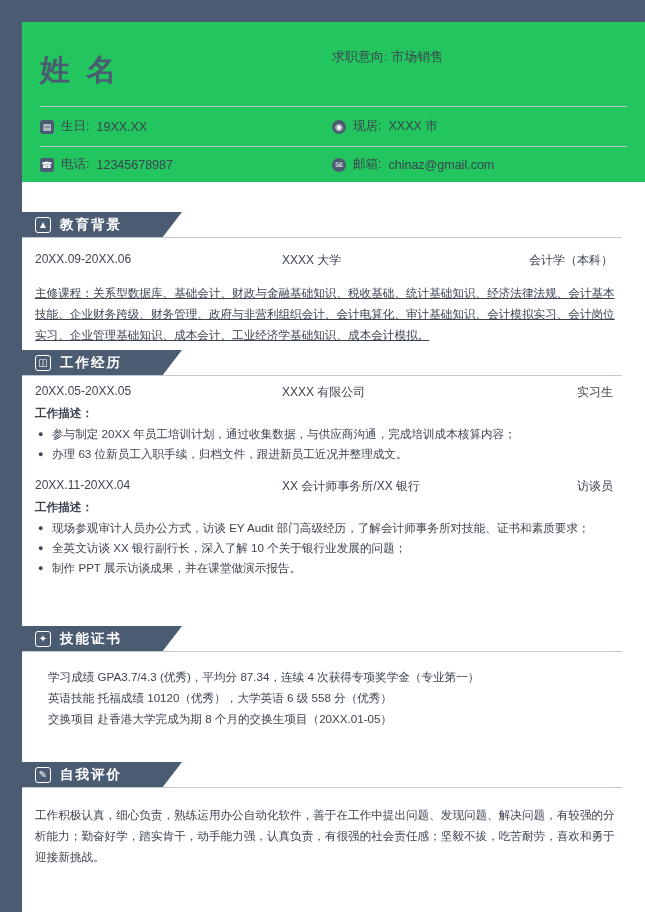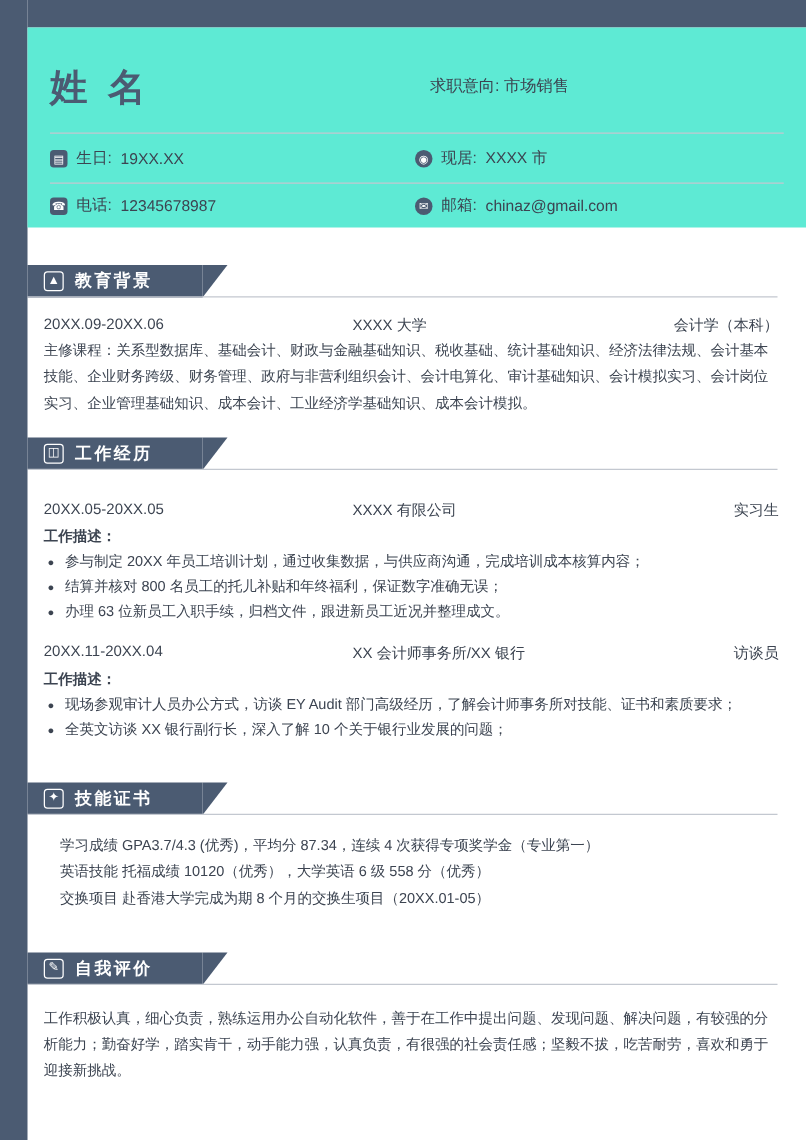--- a/index.html
+++ b/index.html
@@ -23,30 +23,30 @@
     background:#4b5b72;
   }
   
   .top-block {
     position:absolute; left:22px; top:0; width:623px; height:22px;
     background:#4b5b72;
   }
   
   .header {
     position:absolute; left:22px; top:22px; width:623px; height:160px;
-    background:#5eead4;
+    background:#22c55e;
   }
   .name {
     position:absolute; left:18px; top:28px;
     font-size:30px; font-weight:bold; color:#4b5b72;
     letter-spacing:4px;
   }
   .intent {
-    position:absolute; left:310px; top:38px;
-    font-size:13px; color:#3c4451;margin-left:12px;
+    position:absolute; left:310px; top:26px;
+    font-size:13px; color:#3c4451;
   }
   .hrule {
     position:absolute; left:18px; width:587px; height:1px;
     background:#c3c8d0;
   }
   .hrule.r1 { top:84px; }
   .hrule.r2 { top:124px; }
   .info-item {
     position:absolute; font-size:12.5px; color:#3c4451;
     display:flex; align-items:center; gap:7px;
@@ -86,21 +86,21 @@
   }
   .sec-rule {
     position:absolute; left:0; top:25px; width:600px; height:1px;
     background:#c3c8d0;
   }
   .row3 {
     position:relative; height:18px; font-size:12px; color:#3c4451;
   }
   .row3 .l { position:absolute; left:13px; top:0; }
   .row3 .c { position:absolute; left:260px; top:0; }
-  .row3 .r { position:absolute; right:22px; top:0; }
+  .row3 .r { position:absolute; right:32px; top:0; }
   .lbl-bold { font-size:11.6px; font-weight:bold; color:#3c4451; }
   ul.bul { margin:3px 0 0 0; padding:0 0 0 30px; list-style:none; }
   ul.bul li {
     position:relative; font-size:11.6px; line-height:20px; color:#3c4451;
   }
   ul.bul li:before {
     content:"●"; position:absolute; left:-14px; top:0; font-size:9px; color:#3c4451;
   }
   .skill-line { font-size:11.6px; line-height:21px; color:#3c4451; padding-left:26px; }
   .para { font-size:11.6px; line-height:21px; color:#3c4451; padding-left:13px; padding-right:26px; }
@@ -154,56 +154,56 @@
         <div class="tri"></div>
       <div class="bico">▲</div>
       <div class="btxt">教育背景</div>
     </div>
     <div class="sec-rule"></div>
     <div class="row3" style="margin-top:14px;">
       <span class="l">20XX.09-20XX.06</span>
       <span class="c">XXXX 大学</span>
       <span class="r">会计学（本科）</span>
     </div>
-    <div class="para" style="margin-top:0; padding-right:28px;">主修课程：关系型数据库、基础会计、财政与金融基础知识、税收基础、统计基础知识、经济法律法规、会计基本技能、企业财务跨级、财务管理、政府与非营利组织会计、会计电算化、审计基础知识、会计模拟实习、会计岗位实习、企业管理基础知识、成本会计、工业经济学基础知识、成本会计模拟。</div>
+    <div class="para" style="margin-top:12px; padding-right:28px;text-decoration:underline;">主修课程：关系型数据库、基础会计、财政与金融基础知识、税收基础、统计基础知识、经济法律法规、会计基本技能、企业财务跨级、财务管理、政府与非营利组织会计、会计电算化、审计基础知识、会计模拟实习、会计岗位实习、企业管理基础知识、成本会计、工业经济学基础知识、成本会计模拟。</div>
   </div>
 
   <div class="sec" style="top:350px;">
     <div class="banner">
       <div class="bg"></div>
         <div class="tri"></div>
       <div class="bico">◫</div>
       <div class="btxt">工作经历</div>
     </div>
     <div class="sec-rule"></div>
 
-    <div style="margin-top:24px;">
+    <div style="margin-top:8px;">
       <div class="row3">
         <span class="l">20XX.05-20XX.05</span>
         <span class="c">XXXX 有限公司</span>
         <span class="r">实习生</span>
       </div>
       <div class="lbl-bold" style="padding-left:13px; margin-top:4px;">工作描述：</div>
       <ul class="bul">
         <li>参与制定 20XX 年员工培训计划，通过收集数据，与供应商沟通，完成培训成本核算内容；</li>
-        <li>结算并核对 800 名员工的托儿补贴和年终福利，保证数字准确无误；</li>
         <li>办理 63 位新员工入职手续，归档文件，跟进新员工近况并整理成文。</li>
       </ul>
     </div>
 
     <div style="margin-top:14px;">
       <div class="row3">
         <span class="l">20XX.11-20XX.04</span>
         <span class="c">XX 会计师事务所/XX 银行</span>
         <span class="r">访谈员</span>
       </div>
       <div class="lbl-bold" style="padding-left:13px; margin-top:4px;">工作描述：</div>
       <ul class="bul">
         <li>现场参观审计人员办公方式，访谈 EY Audit 部门高级经历，了解会计师事务所对技能、证书和素质要求；</li>
         <li>全英文访谈 XX 银行副行长，深入了解 10 个关于银行业发展的问题；</li>
+        <li>制作 PPT 展示访谈成果，并在课堂做演示报告。</li>
       </ul>
     </div>
   </div>
 
   <div class="sec" style="top:626px;">
     <div class="banner">
       <div class="bg"></div>
         <div class="tri"></div>
       <div class="bico">✦</div>
       <div class="btxt">技能证书</div>

